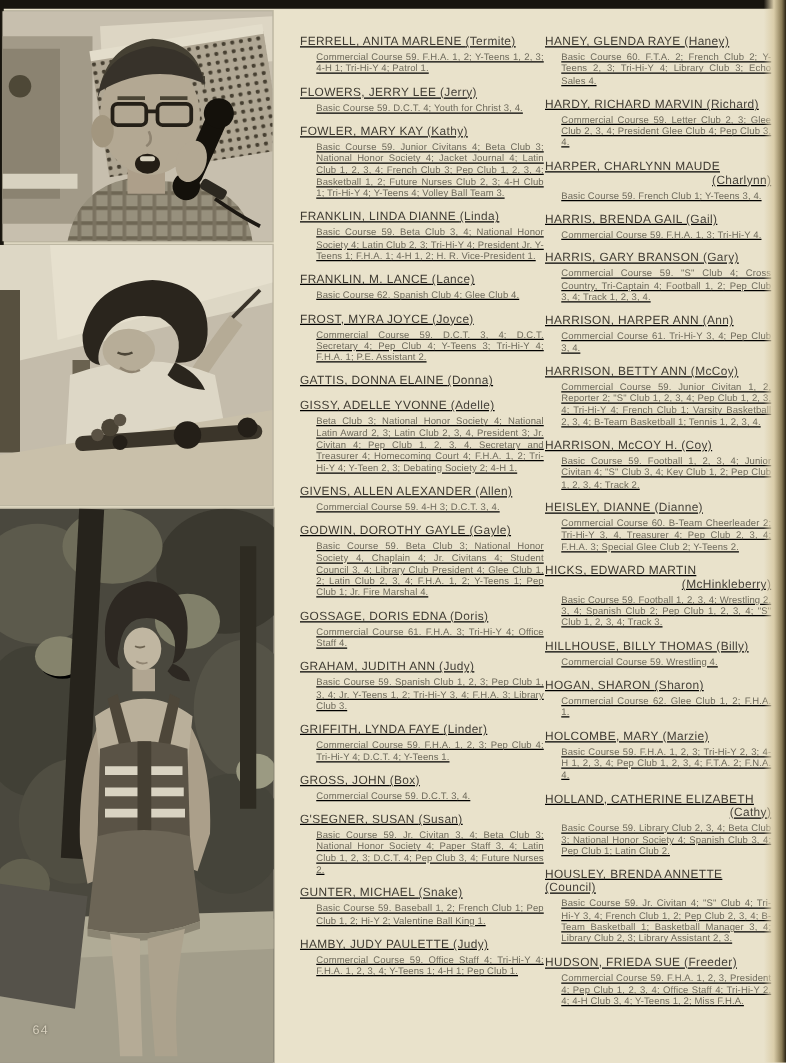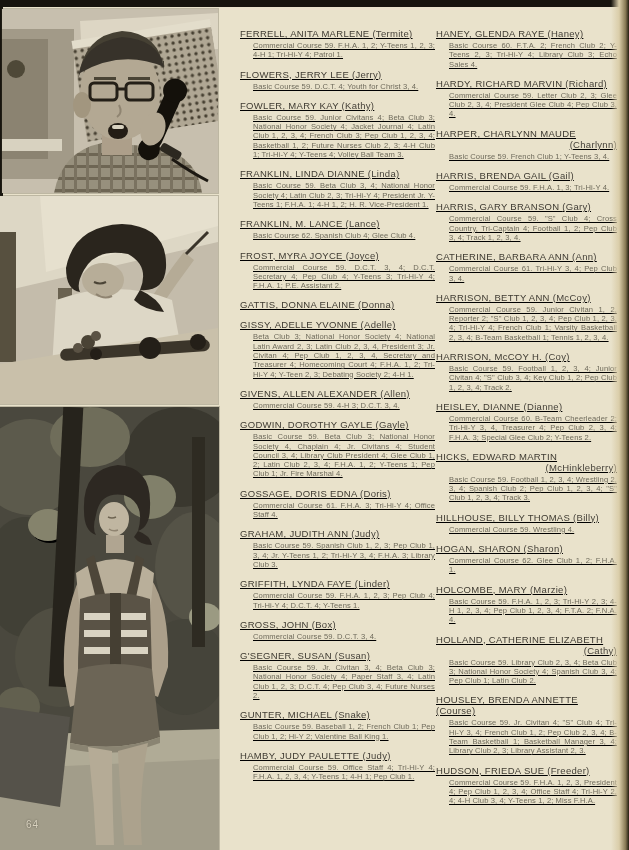--- a/index.html
+++ b/index.html
@@ -288,21 +288,21 @@
     </article>
     <article class="entry">
       <h3 class="ename"><span>HARRIS, BRENDA GAIL </span><span class="nick">(Gail)</span></h3>
       <p class="edetails">Commercial Course 59. F.H.A. 1, 3; Tri-Hi-Y 4.</p>
     </article>
     <article class="entry">
       <h3 class="ename"><span>HARRIS, GARY BRANSON </span><span class="nick">(Gary)</span></h3>
       <p class="edetails">Commercial Course 59. "S" Club 4; Cross Country, Tri-Captain 4; Football 1, 2; Pep Club 3, 4; Track 1, 2, 3, 4.</p>
     </article>
     <article class="entry">
-      <h3 class="ename"><span>CATHERINE, BARBARA ANN </span><span class="nick">(Ann)</span></h3>
+      <h3 class="ename"><span>HARRISON, HARPER ANN </span><span class="nick">(Ann)</span></h3>
       <p class="edetails">Commercial Course 61. Tri-Hi-Y 3, 4; Pep Club 3, 4.</p>
     </article>
     <article class="entry">
       <h3 class="ename"><span>HARRISON, BETTY ANN </span><span class="nick">(McCoy)</span></h3>
       <p class="edetails">Commercial Course 59. Junior Civitan 1, 2, Reporter 2; "S" Club 1, 2, 3, 4; Pep Club 1, 2, 3, 4; Tri-Hi-Y 4; French Club 1; Varsity Basketball 2, 3, 4; B-Team Basketball 1; Tennis 1, 2, 3, 4.</p>
     </article>
     <article class="entry">
       <h3 class="ename"><span>HARRISON, McCOY H. </span><span class="nick">(Coy)</span></h3>
       <p class="edetails">Basic Course 59. Football 1, 2, 3, 4; Junior Civitan 4; "S" Club 3, 4; Key Club 1, 2; Pep Club 1, 2, 3, 4; Track 2.</p>
     </article>
@@ -324,21 +324,21 @@
     </article>
     <article class="entry">
       <h3 class="ename"><span>HOLCOMBE, MARY </span><span class="nick">(Marzie)</span></h3>
       <p class="edetails">Basic Course 59. F.H.A. 1, 2, 3; Tri-Hi-Y 2, 3; 4-H 1, 2, 3, 4; Pep Club 1, 2, 3, 4; F.T.A. 2; F.N.A. 4.</p>
     </article>
     <article class="entry">
       <h3 class="ename"><span>HOLLAND, CATHERINE ELIZABETH</span><span class="nick own-line">(Cathy)</span></h3>
       <p class="edetails">Basic Course 59. Library Club 2, 3, 4; Beta Club 3; National Honor Society 4; Spanish Club 3, 4; Pep Club 1; Latin Club 2.</p>
     </article>
     <article class="entry">
-      <h3 class="ename"><span>HOUSLEY, BRENDA ANNETTE </span><span class="nick">(Course)</span></h3>
+      <h3 class="ename"><span>HOUSLEY, BRENDA ANNETTE </span><span class="nick">(Council)</span></h3>
       <p class="edetails">Basic Course 59. Jr. Civitan 4; "S" Club 4; Tri-Hi-Y 3, 4; French Club 1, 2; Pep Club 2, 3, 4; B-Team Basketball 1; Basketball Manager 3, 4; Library Club 2, 3; Library Assistant 2, 3.</p>
     </article>
     <article class="entry">
       <h3 class="ename"><span>HUDSON, FRIEDA SUE </span><span class="nick">(Freeder)</span></h3>
       <p class="edetails">Commercial Course 59. F.H.A. 1, 2, 3, President 4; Pep Club 1, 2, 3, 4; Office Staff 4; Tri-Hi-Y 2, 4; 4-H Club 3, 4; Y-Teens 1, 2; Miss F.H.A.</p>
     </article>
   </div>
 
 <div class="page-num">64</div>
 

